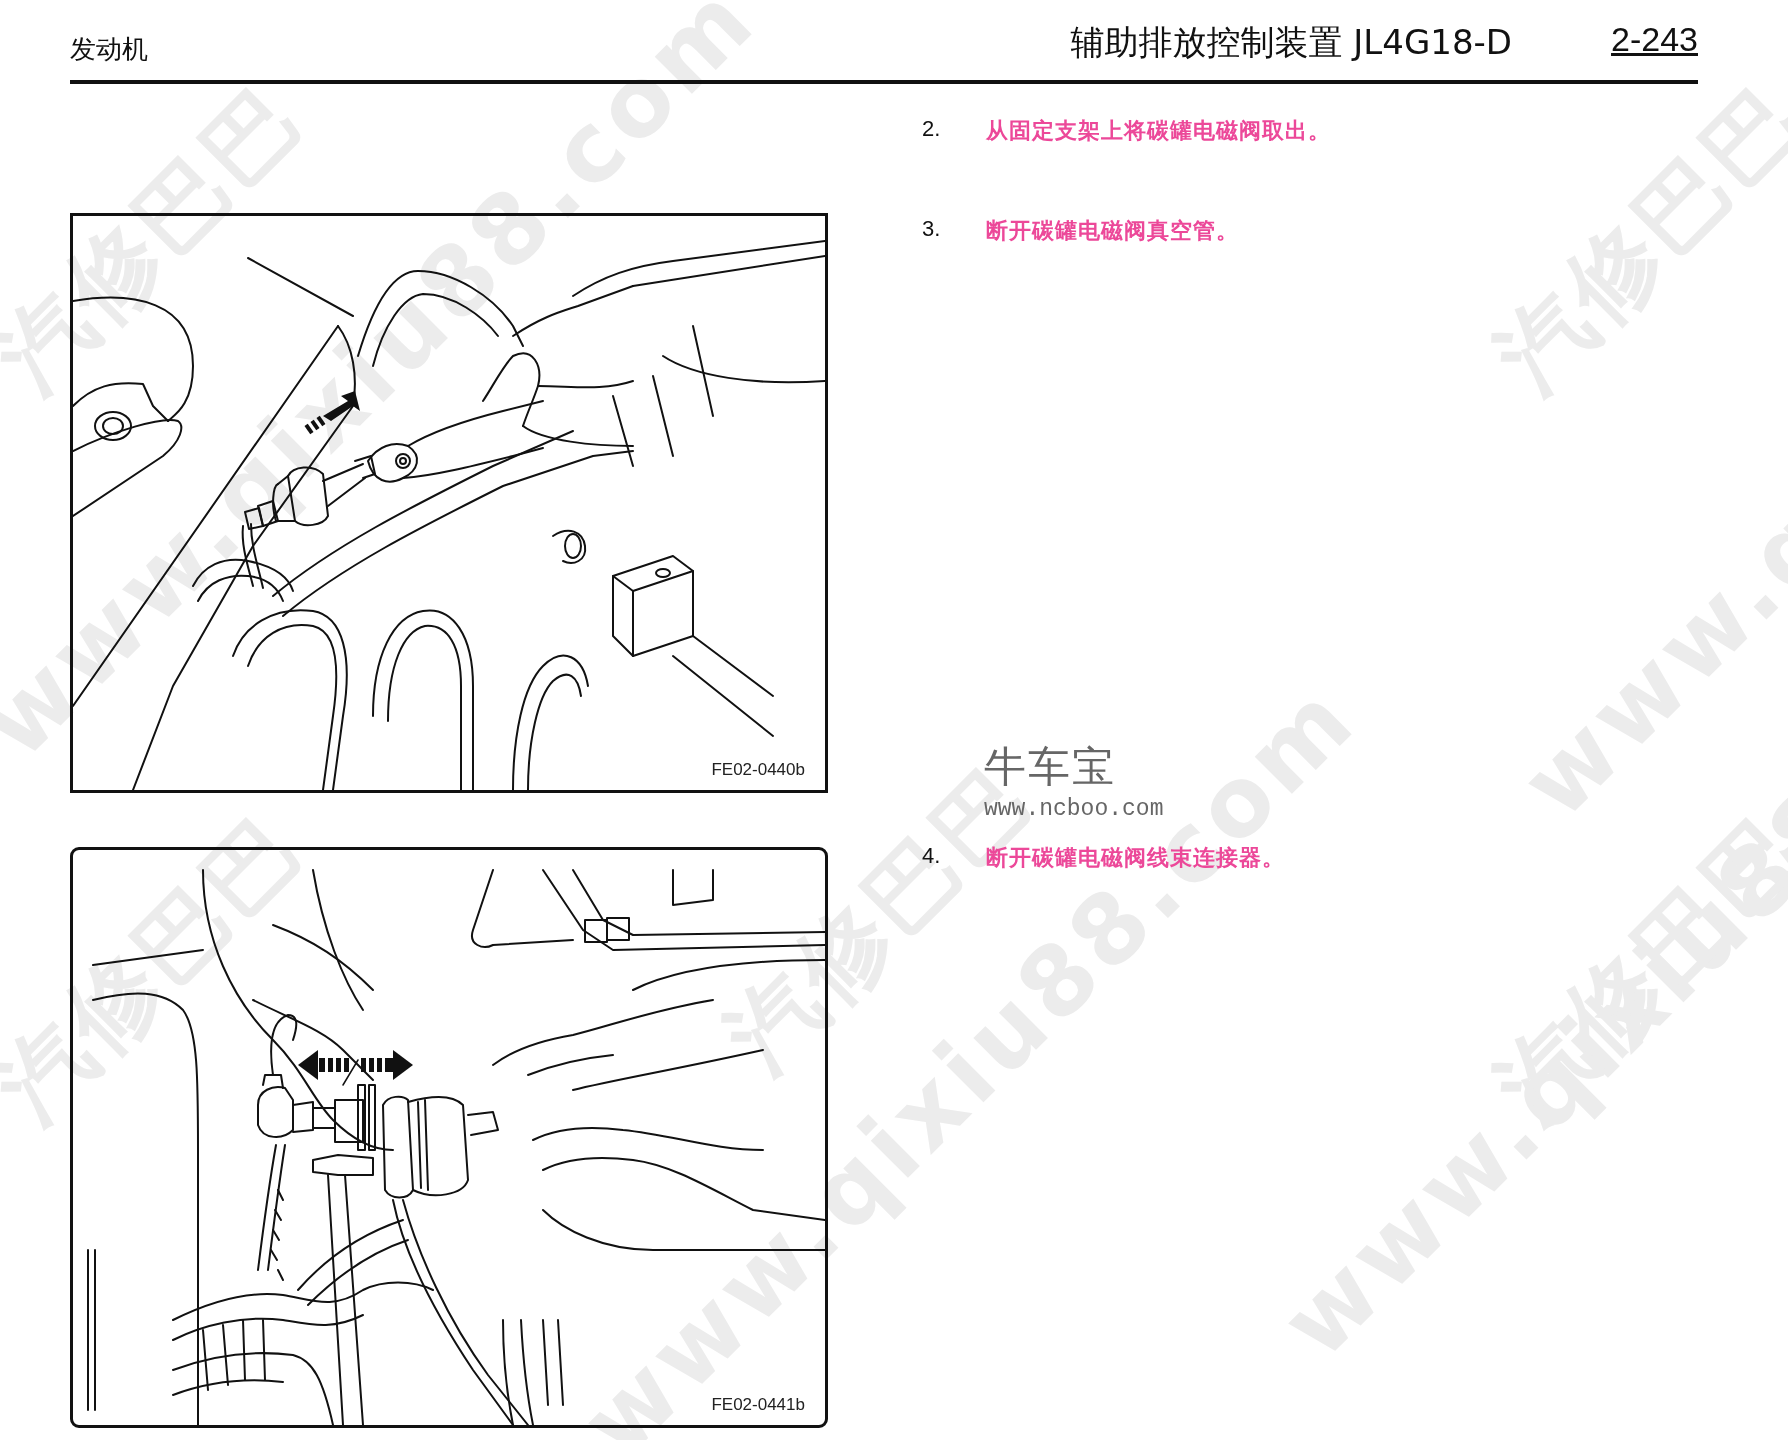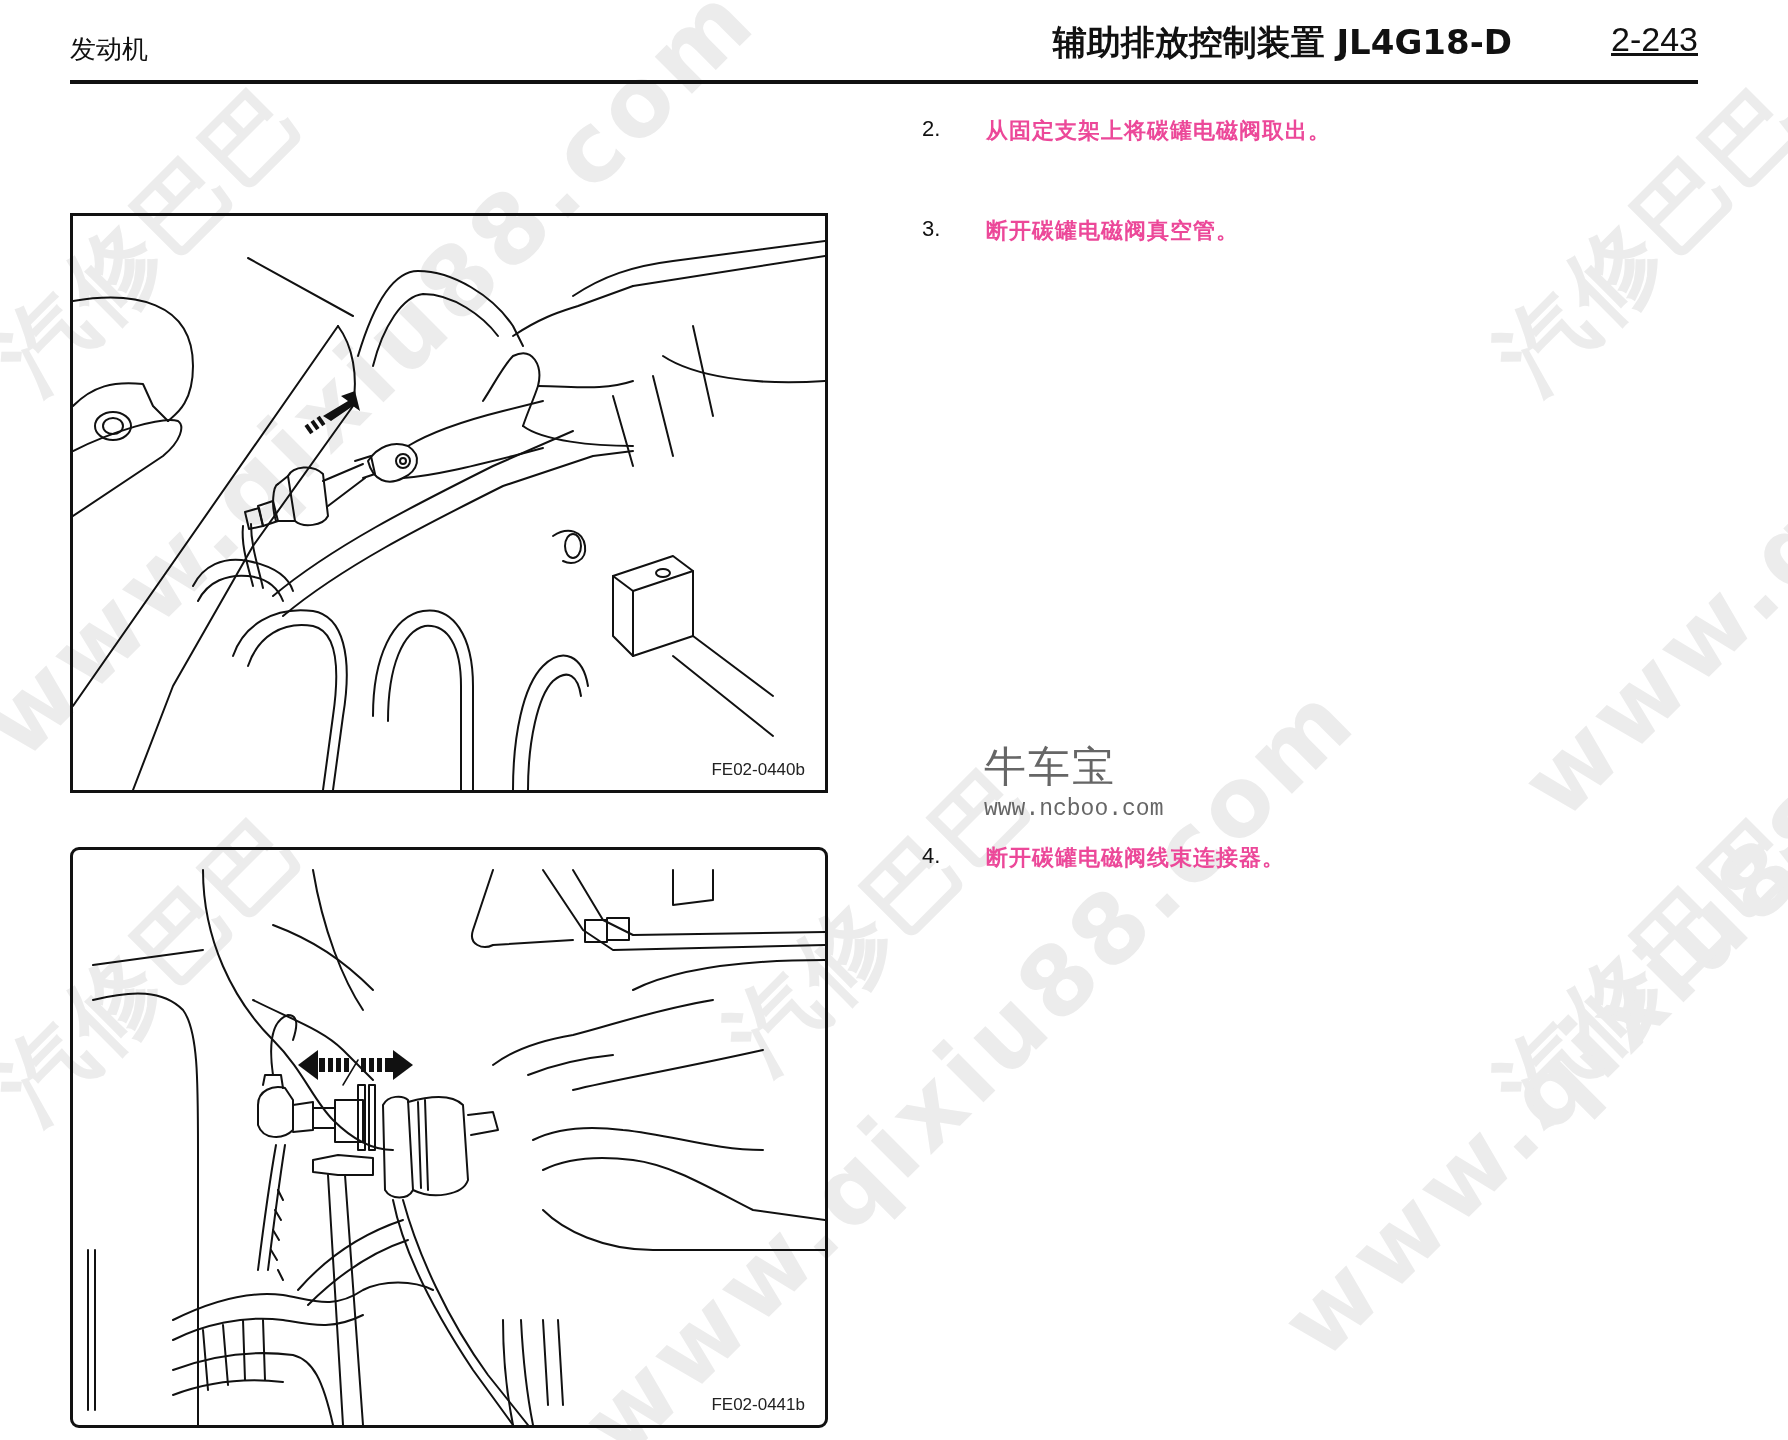--- a/index.html
+++ b/index.html
@@ -17,21 +17,20 @@
   .wm-cn { font-size: 92px; letter-spacing: 4px; transform: rotate(-45deg); }
 
   .header { position: absolute; left: 70px; top: 0; width: 1628px; height: 86px; z-index: 2; }
   .header-left {
     position: absolute; left: 0; top: 32px; font-size: 26px; font-family: "DejaVu Sans", sans-serif;
     color: #111;
   }
   .header-right-title {
     position: absolute; right: 186px; top: 20px; font-size: 34px; font-family: "DejaVu Sans", sans-serif;
     color: #111;
-    font-weight: bold;
   }
   .header-page {
     position: absolute; right: 0; top: 20px; font-size: 34px; color: #111;
     font-family: "Liberation Sans", sans-serif;
     text-decoration: underline;
   }
   .header-rule { position: absolute; left: 0; top: 80px; width: 100%; height: 4px; background: #111; }
 
   .figure {
     position: absolute; left: 70px; width: 752px; border: 3px solid #111;

